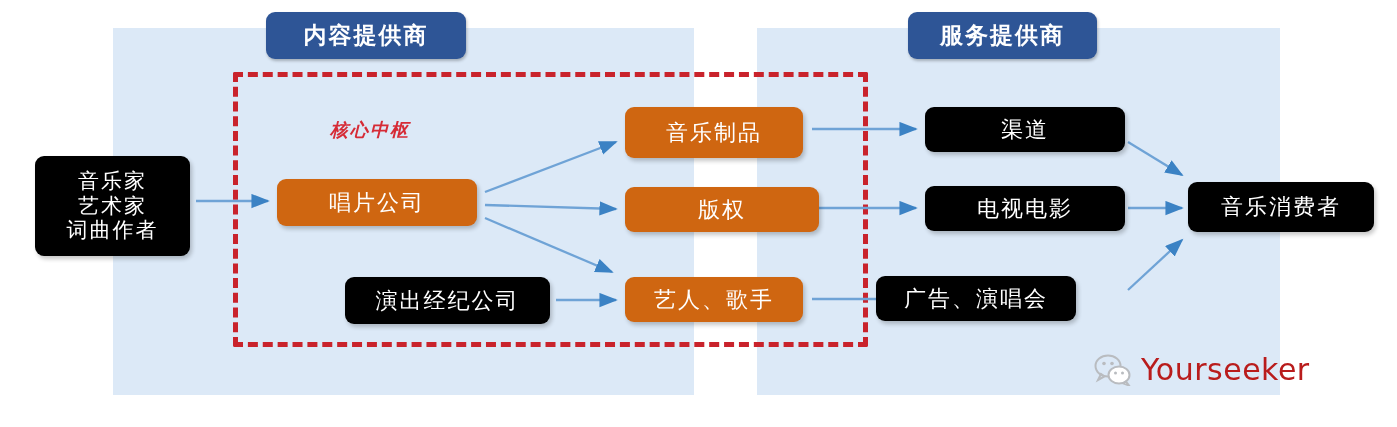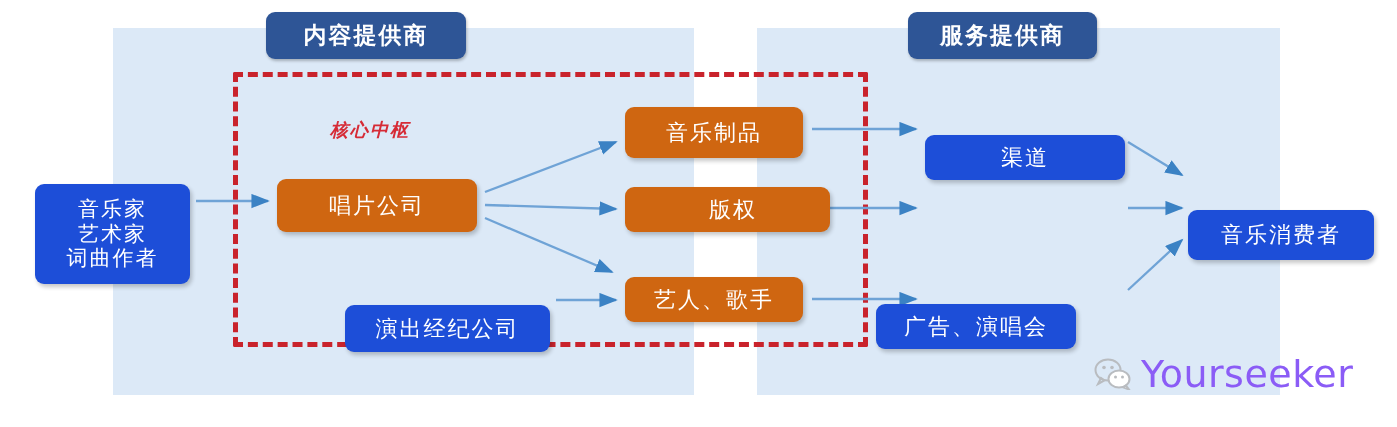--- a/index.html
+++ b/index.html
@@ -71,28 +71,28 @@
     align-items: center;
     justify-content: center;
     border-radius: 9px;
     color: #ffffff;
     font-size: 22px;
     letter-spacing: 2px;
     box-shadow: 2px 3px 4px rgba(0,0,0,0.22);
     text-align: center;
     line-height: 1.18;
   }
-  .node.gray   { background: #1d4ed8; margin-top: 28px; }
+  .node.gray   { background: #000000; }
   .node.orange { background: #cf6611; }
 
   #node-creators     { left: 35px;  top: 156px; width: 155px; height: 100px; font-size: 21px; }
-  #node-label-co     { left: 277px; top: 179px; width: 200px; height: 53px; }
+  #node-label-co     { left: 277px; top: 179px; width: 200px; height: 47px; }
   #node-agency       { left: 345px; top: 277px; width: 205px; height: 47px; }
   #node-music-prod   { left: 625px; top: 107px; width: 178px; height: 51px; }
-  #node-copyright    { left: 625px; top: 187px; width: 194px; height: 45px; padding-left: 11px; }
+  #node-copyright    { left: 625px; top: 187px; width: 194px; height: 45px; }
   #node-artists      { left: 625px; top: 277px; width: 178px; height: 45px; }
   #node-channel      { left: 925px; top: 107px; width: 200px; height: 45px; }
   #node-tv-film      { left: 925px; top: 186px; width: 200px; height: 45px; }
   #node-ads-concert  { left: 876px; top: 276px; width: 200px; height: 45px; }
   #node-consumers    { left: 1188px; top: 182px; width: 186px; height: 50px; }
 
   
   #arrow-layer {
     position: absolute;
     left: 0; top: 0;
@@ -104,22 +104,22 @@
   
   #watermark {
     position: absolute;
     left: 1094px;
     top: 352px;
     display: flex;
     align-items: center;
     gap: 9px;
   }
   #watermark-text {
-    font-size: 38px;
-    color: #8b5cf6;
+    font-size: 30px;
+    color: #b91c1c;
     letter-spacing: 0.5px;
   }
 </style>
 </head>
 <body>
 
 <div id="canvas">
 
   <div class="panel" id="panel-content"></div>
   <div class="panel" id="panel-service"></div>
@@ -169,20 +169,21 @@
   </div>
 
   <div class="node orange" id="node-label-co">唱片公司</div>
   <div class="node gray" id="node-agency">演出经纪公司</div>
 
   <div class="node orange" id="node-music-prod">音乐制品</div>
   <div class="node orange" id="node-copyright">版权</div>
   <div class="node orange" id="node-artists">艺人、歌手</div>
 
   <div class="node gray" id="node-channel">渠道</div>
+  <div class="node gray" id="node-tv-film">电视电影</div>
   <div class="node gray" id="node-ads-concert">广告、演唱会</div>
 
   <div class="node gray" id="node-consumers">音乐消费者</div>
 
   <div id="watermark">
     <svg width="38" height="32" viewBox="0 0 38 32">
       <ellipse cx="14" cy="12" rx="12.5" ry="10.5" fill="none" stroke="#b9bcc0" stroke-width="2"></ellipse>
       <path d="M7 20 L4 26 L10.5 22.5 Z" fill="none" stroke="#b9bcc0" stroke-width="2"></path>
       <circle cx="10" cy="9.5" r="1.8" fill="#b9bcc0"></circle>
       <circle cx="18" cy="9.5" r="1.8" fill="#b9bcc0"></circle>

